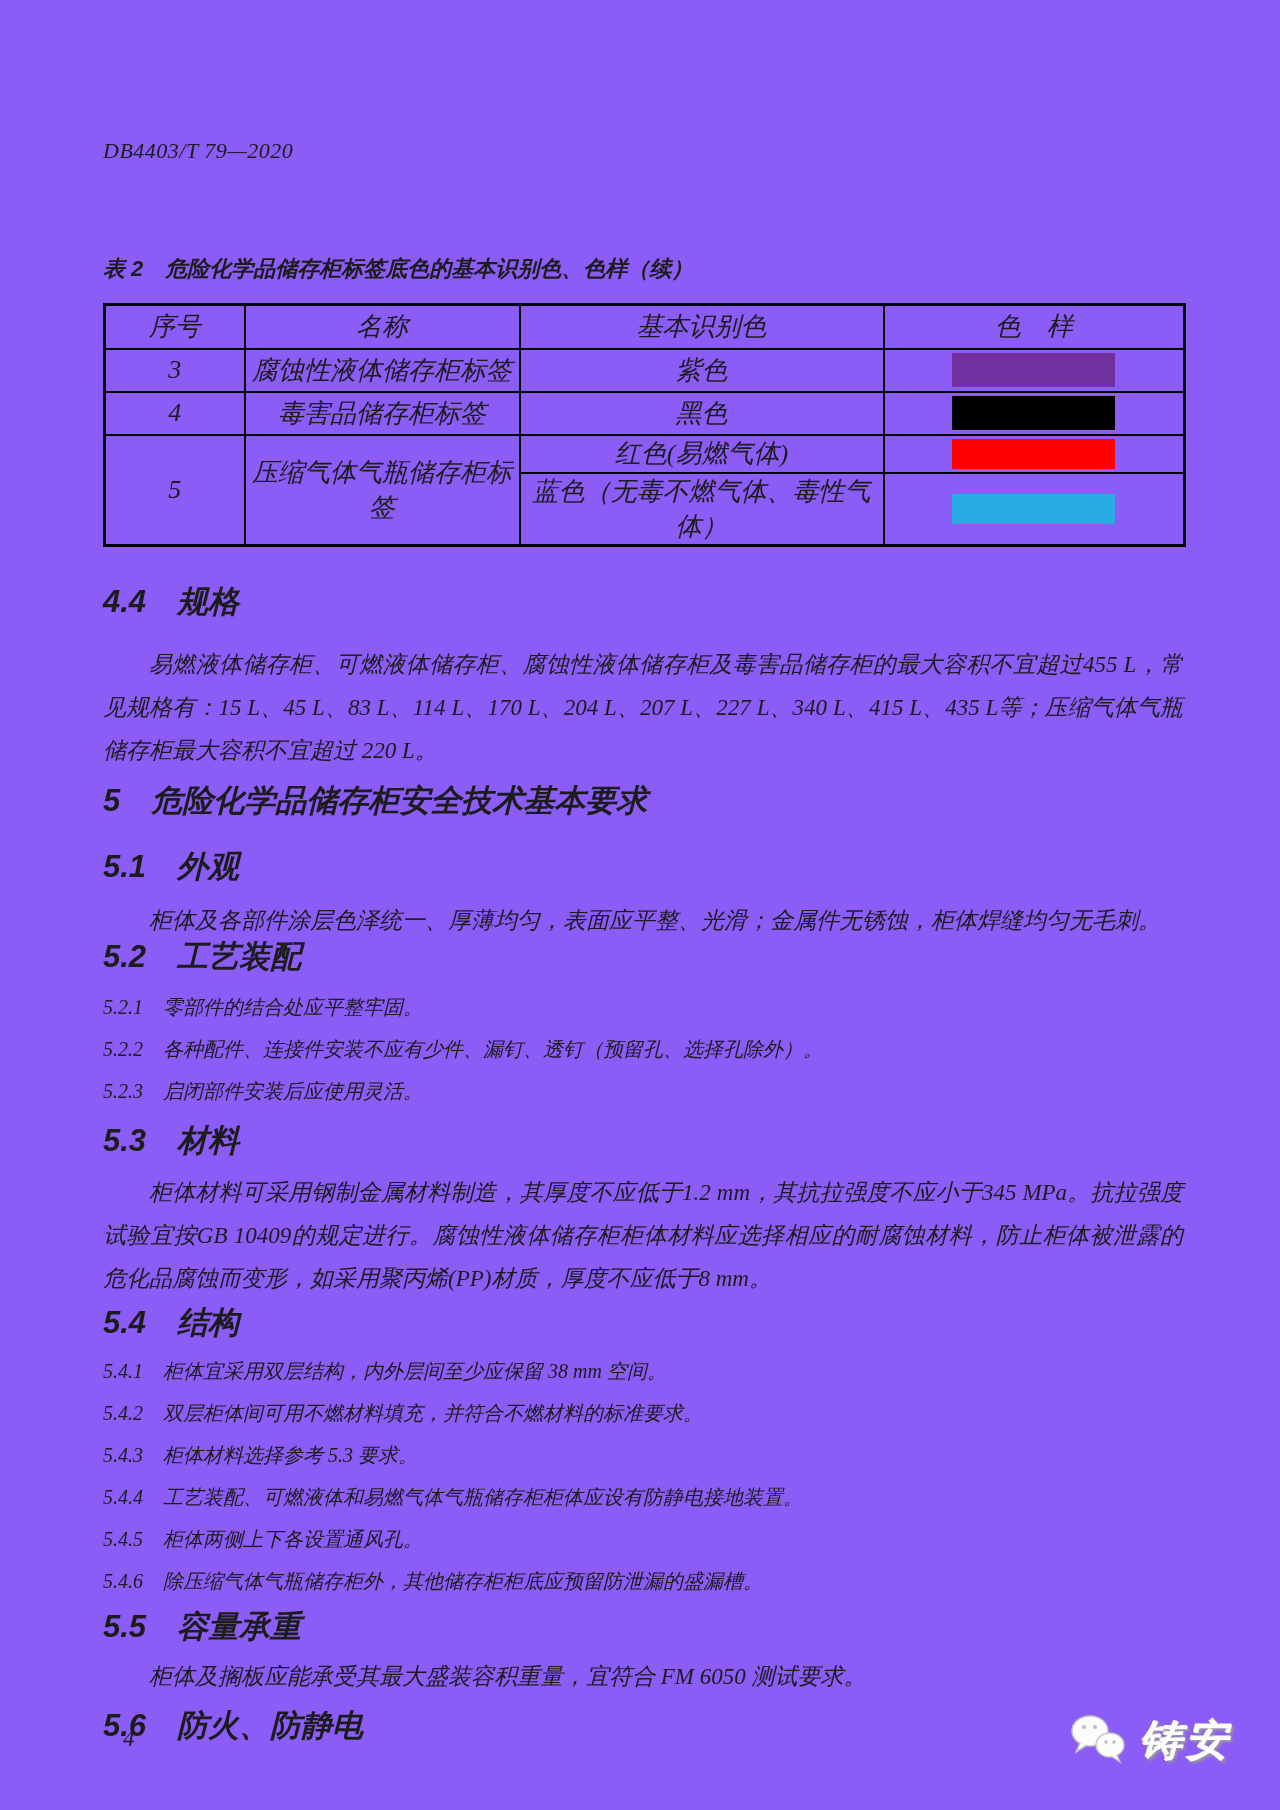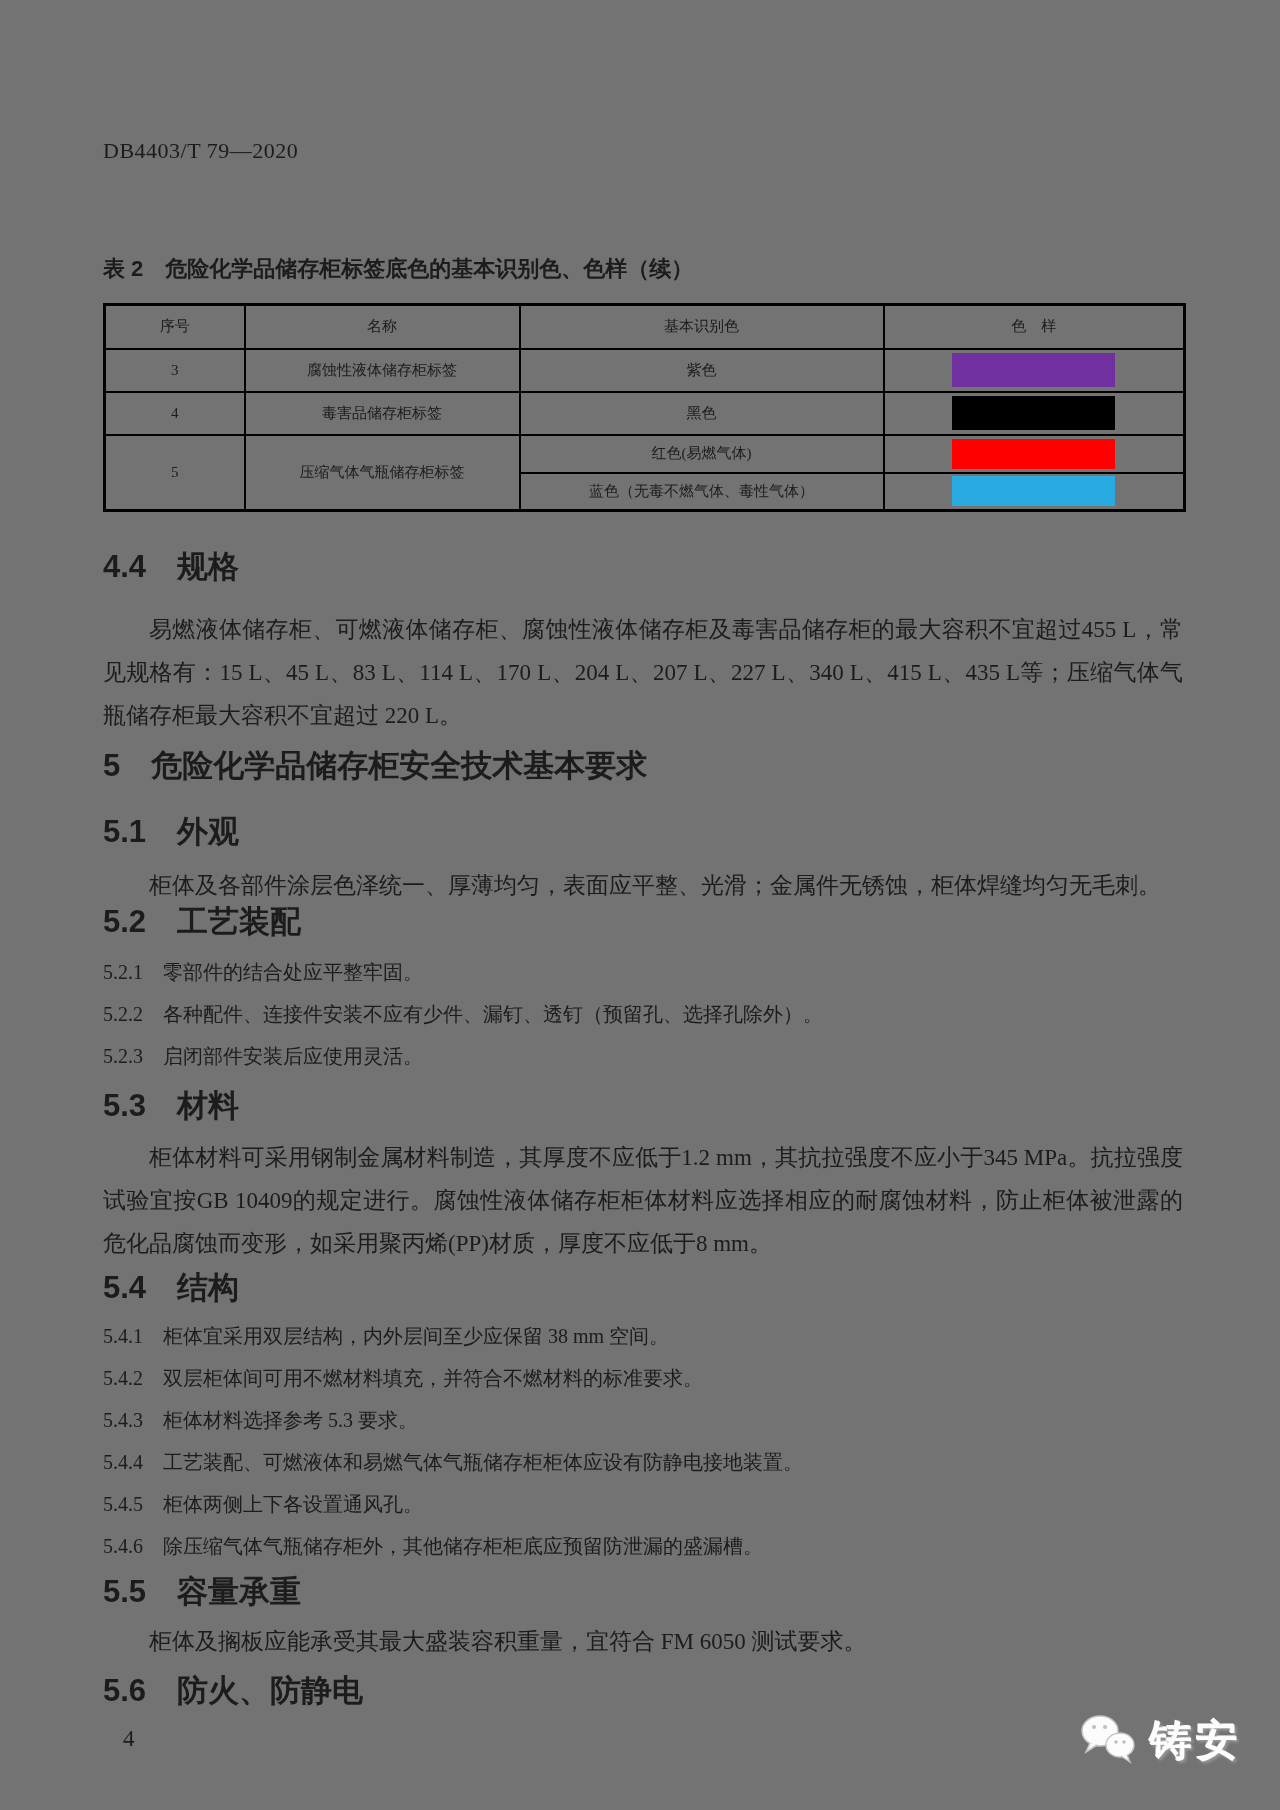--- a/index.html
+++ b/index.html
@@ -1,44 +1,45 @@
 <!DOCTYPE html>
 <html><head>
 <meta charset="utf-8">
 <style>
   html,body{margin:0;padding:0;background:#e9e9e9;}
   .page{
     position:relative;
     width:1280px;height:1810px;
     margin:0 auto;
-    background:#737373;
+    background:#8b5cf6;
     box-sizing:border-box;
     padding:138px 97px 0 103px;
     font-family:"Liberation Serif","DejaVu Serif",serif;
     color:#1c1c1c;
     overflow:hidden;
+    font-style:italic;
   }
   .doc-header{
     font-size:22px;
     line-height:26px;
     letter-spacing:0.5px;
   }
   .table-title{
     margin:90px 0 19px 0;
     text-align:left;
     font-family:"Liberation Sans","DejaVu Sans",sans-serif;
     font-weight:bold;
     font-size:22px;
     line-height:30px;
   }
   table.spec{
     width:1080px;
     border-collapse:collapse;
     table-layout:fixed;
-    font-size:15px;
+    font-size:26px;
     padding-left:6px;
   }
   table.spec td,table.spec th{
     border:2px solid #000;
     text-align:center;
     vertical-align:middle;
     font-weight:normal;
     padding:0 4px;
     box-sizing:border-box;
   }
@@ -68,21 +69,21 @@
     line-height:42px;
     text-align:justify;
   }
   .page-number{
     position:absolute;
     left:123px;top:1726px;
     font-size:23px;
   }
   .watermark{
     position:absolute;
-    right:38px;top:1712px;
+    right:48px;top:1712px;
     display:flex;align-items:center;gap:10px;
     user-select:none;
   }
   .watermark .wm-text{
     font-family:"Liberation Sans","DejaVu Sans",sans-serif;
     font-weight:bold;
     font-size:42px;
     color:#fdfdfd;
     text-shadow:2px 2px 3px #9a9a9a, -1px -1px 0 #ffffff;
     letter-spacing:4px;

